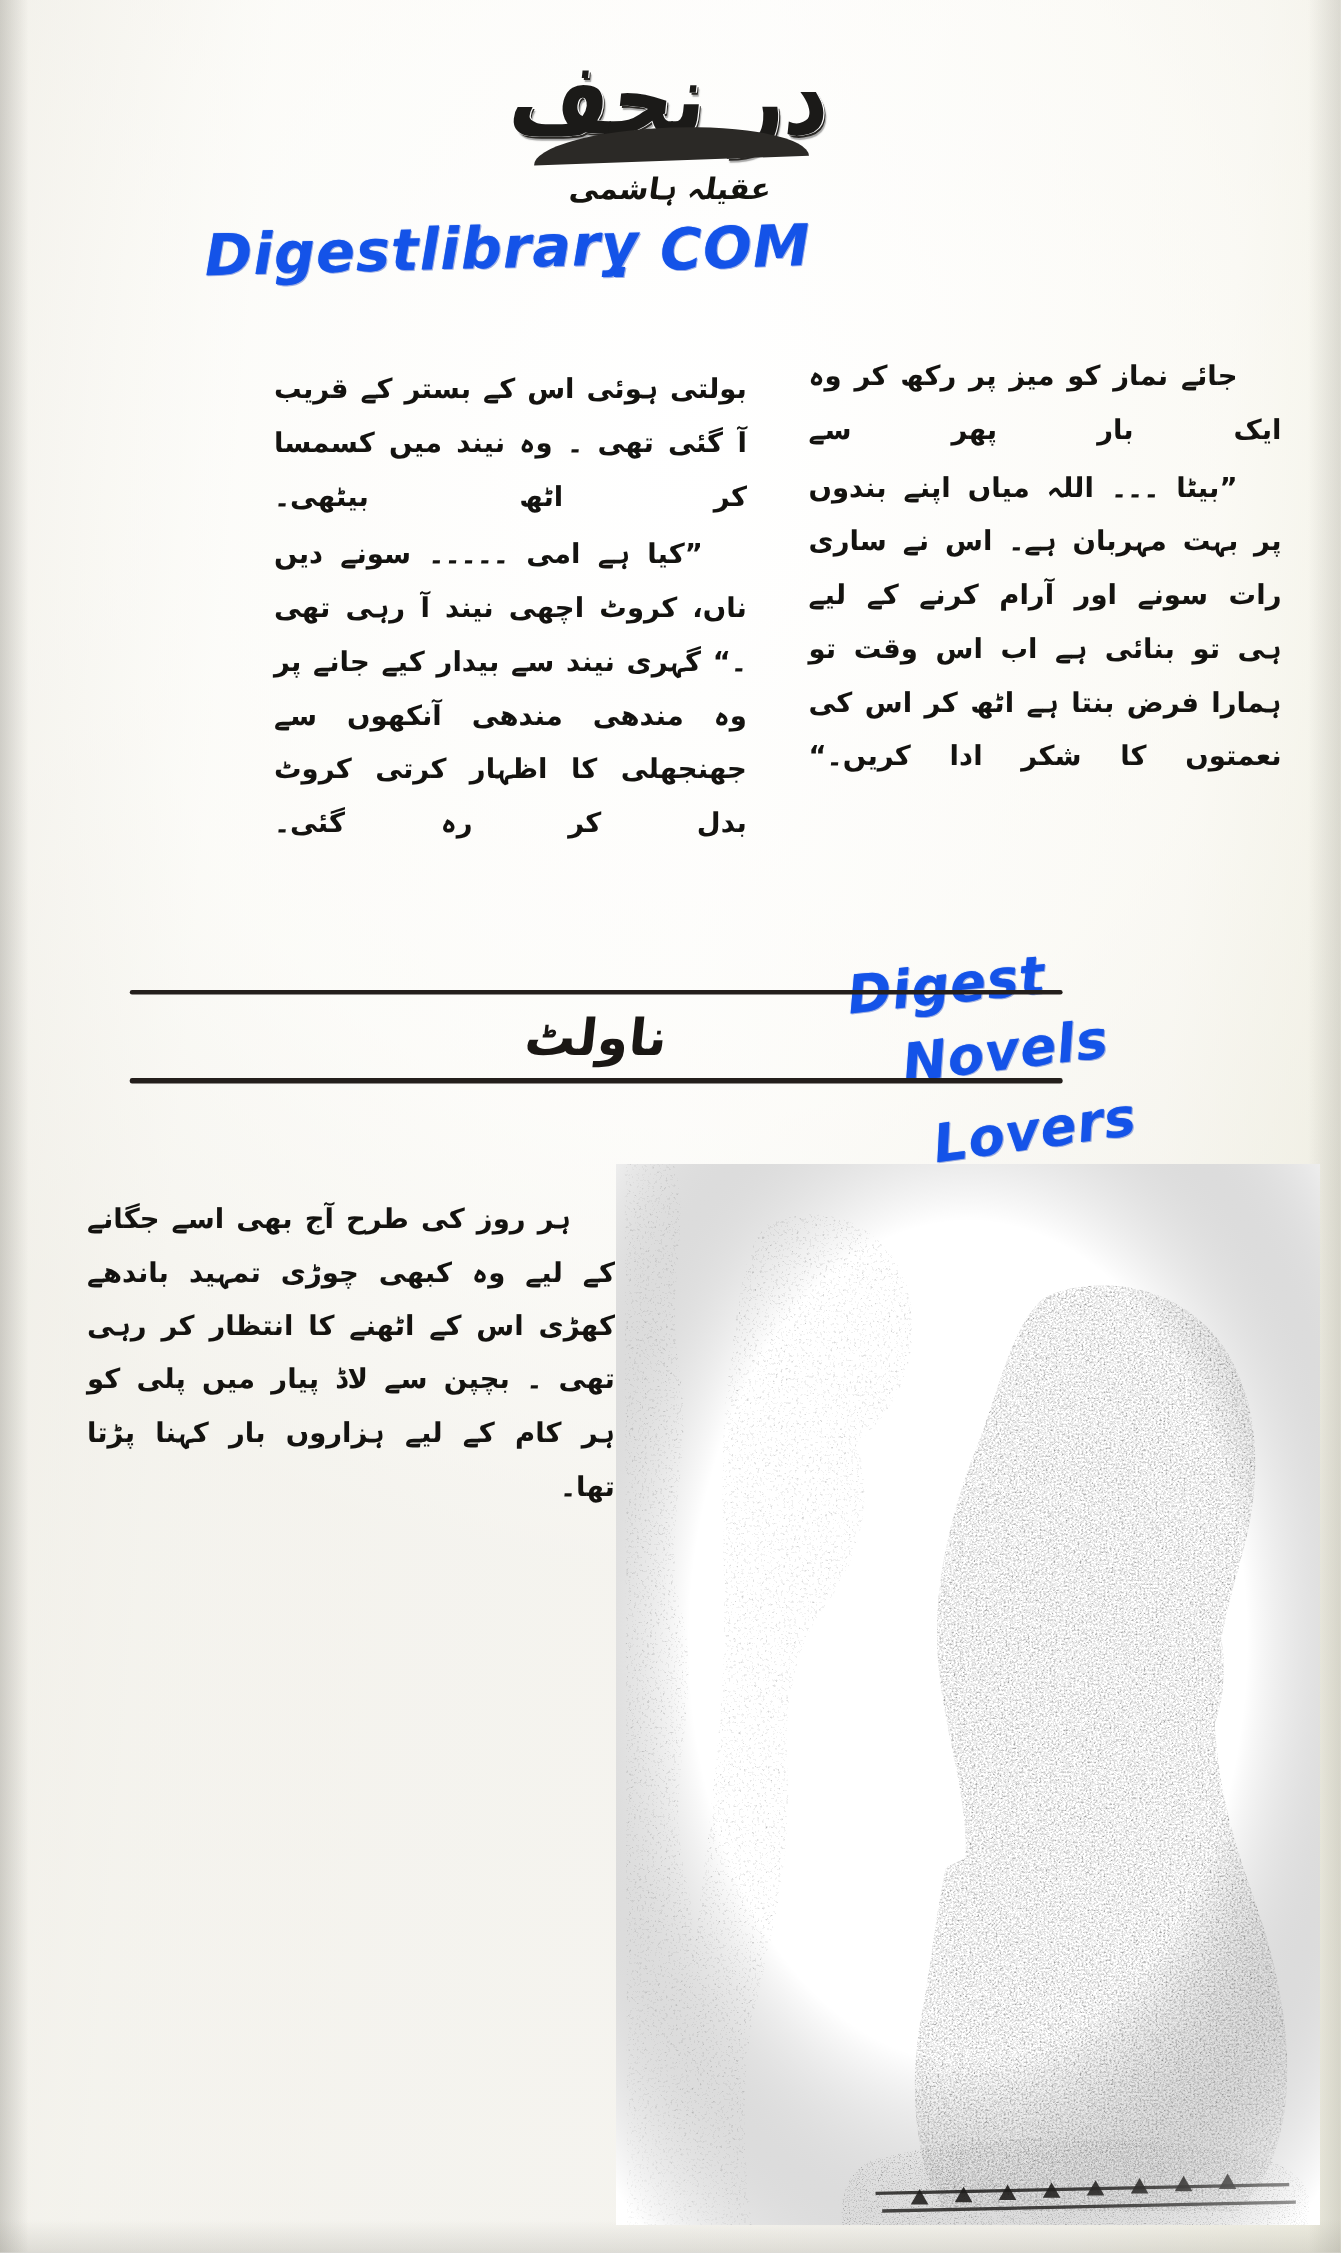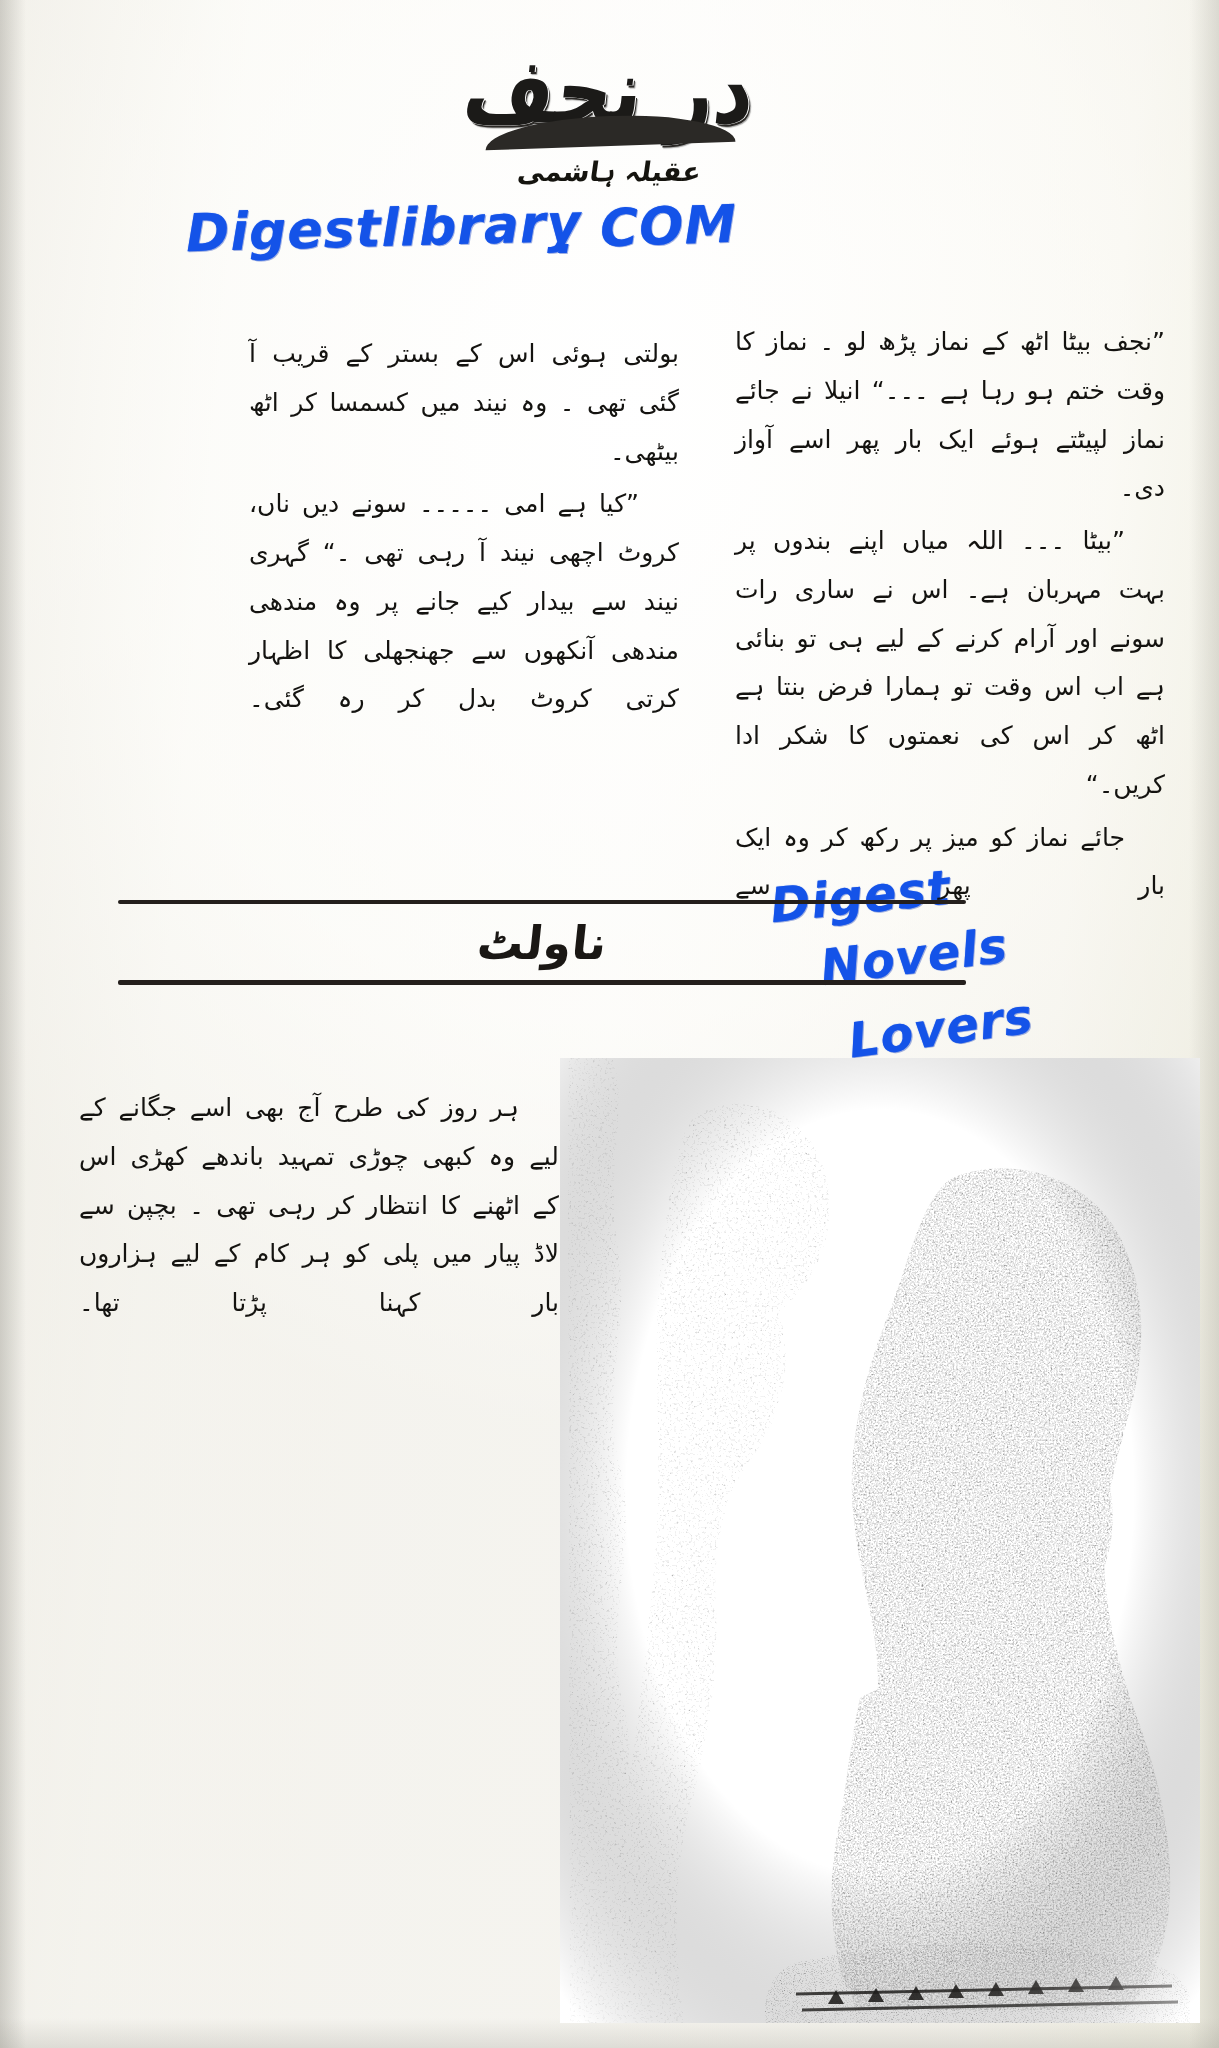--- a/index.html
+++ b/index.html
@@ -107,20 +107,21 @@
   
   .urdu{
     direction:rtl;
     text-align:justify;
     text-align-last:justify;
     font-family:"DejaVu Sans","Liberation Sans",sans-serif;
     color:#141310;
     font-size:25px;
     line-height:1.95;
     word-spacing:2px;
+    font-weight:bold;
   }
   .urdu p{margin:0 0 4px 0;}
   .indent{text-indent:40px;}
 
   #col-right-top{
     position:absolute;
     right:54px;top:318px;width:430px;
   }
   #col-left-top{
     position:absolute;
@@ -177,23 +178,22 @@
   <div class="ink" id="ink-domain">Digestlibrary</div>
   <div class="ink" id="ink-dot">.</div>
   <div class="ink" id="ink-com">COM</div>
 
   <div class="ink" id="ink-g1">Digest</div>
   <div class="ink" id="ink-g2">Novels</div>
   <div class="ink" id="ink-g3">Lovers</div>
   <div class="ink" id="ink-g4">group</div>
 
   <div class="urdu" id="col-right-top">
-    <p>”نجف بیٹا اٹھ کے نماز پڑھ لو ۔ نماز کا وقت ختم ہو رہا ہے ۔۔۔“ انیلا نے جائے نماز لپیٹتے ہوئے ایک بار پھر اسے آواز دی۔</p>
+    <p class="indent">جائے نماز کو میز پر رکھ کر وہ ایک بار پھر سے</p>
     <p class="indent">”بیٹا ۔۔۔ اللہ میاں اپنے بندوں پر بہت مہربان ہے۔ اس نے ساری رات سونے اور آرام کرنے کے لیے ہی تو بنائی ہے اب اس وقت تو ہمارا فرض بنتا ہے اٹھ کر اس کی نعمتوں کا شکر ادا کریں۔“</p>
-    <p class="indent">جائے نماز کو میز پر رکھ کر وہ ایک بار پھر سے</p>
   </div>
 
   <div class="urdu" id="col-left-top">
     <p>بولتی ہوئی اس کے بستر کے قریب آ گئی تھی ۔ وہ نیند میں کسمسا کر اٹھ بیٹھی۔</p>
     <p class="indent">”کیا ہے امی ۔۔۔۔۔ سونے دیں ناں، کروٹ اچھی نیند آ رہی تھی ۔“ گہری نیند سے بیدار کیے جانے پر وہ مندھی مندھی آنکھوں سے جھنجھلی کا اظہار کرتی کروٹ بدل کر رہ گئی۔</p>
   </div>
 
   <div id="novelette-band">
     <div class="rule thin"></div>
     <div id="novelette-word">ناولٹ</div>

